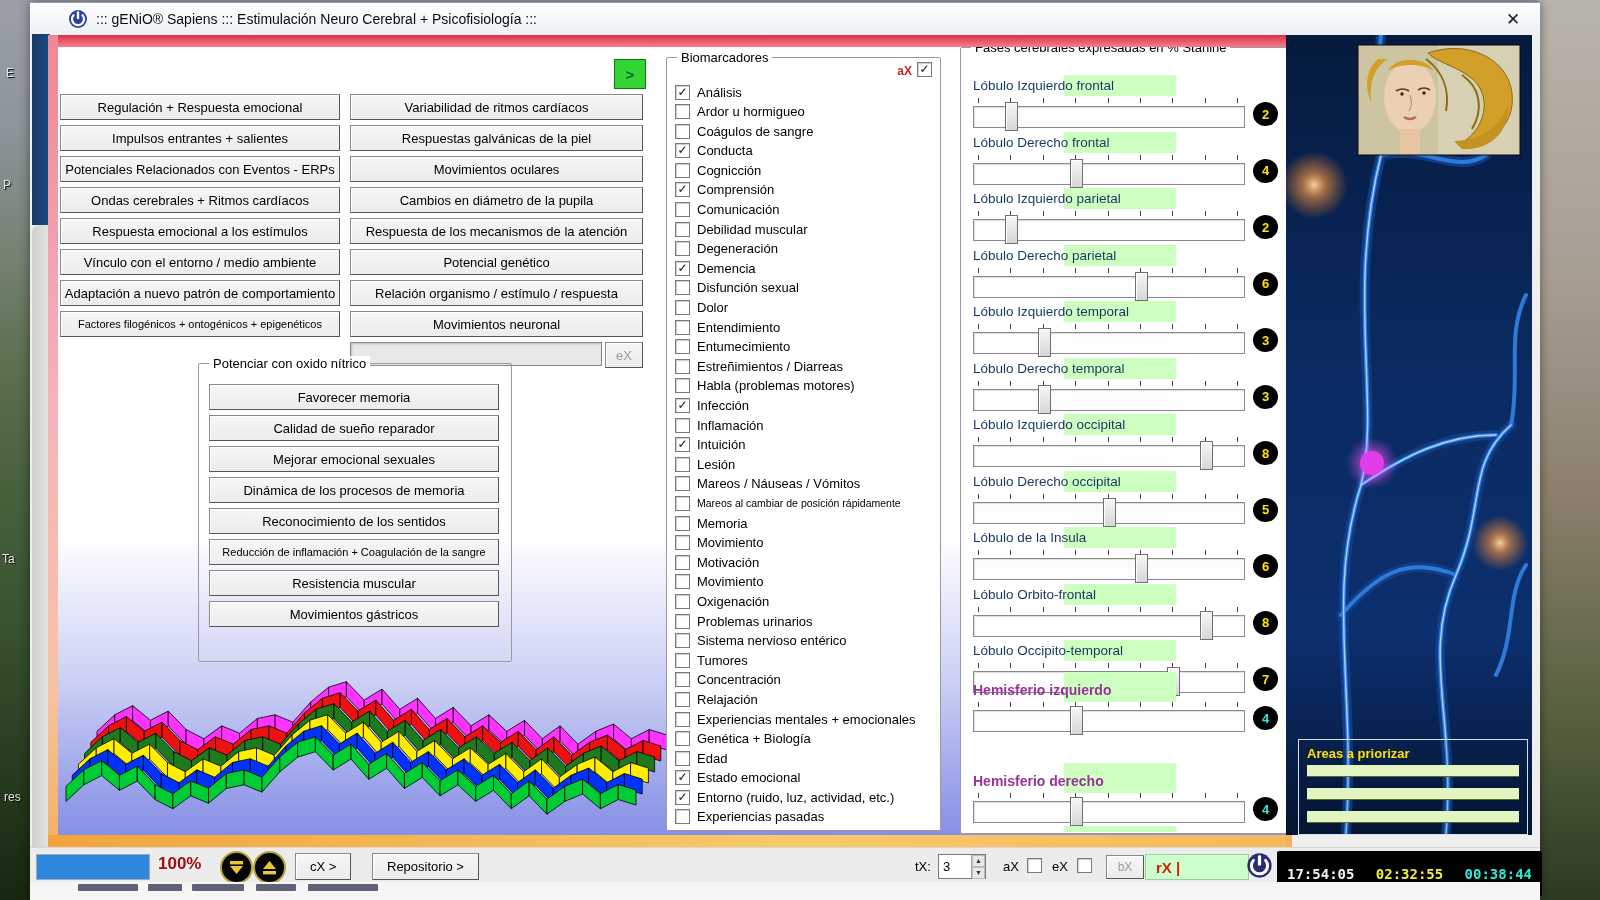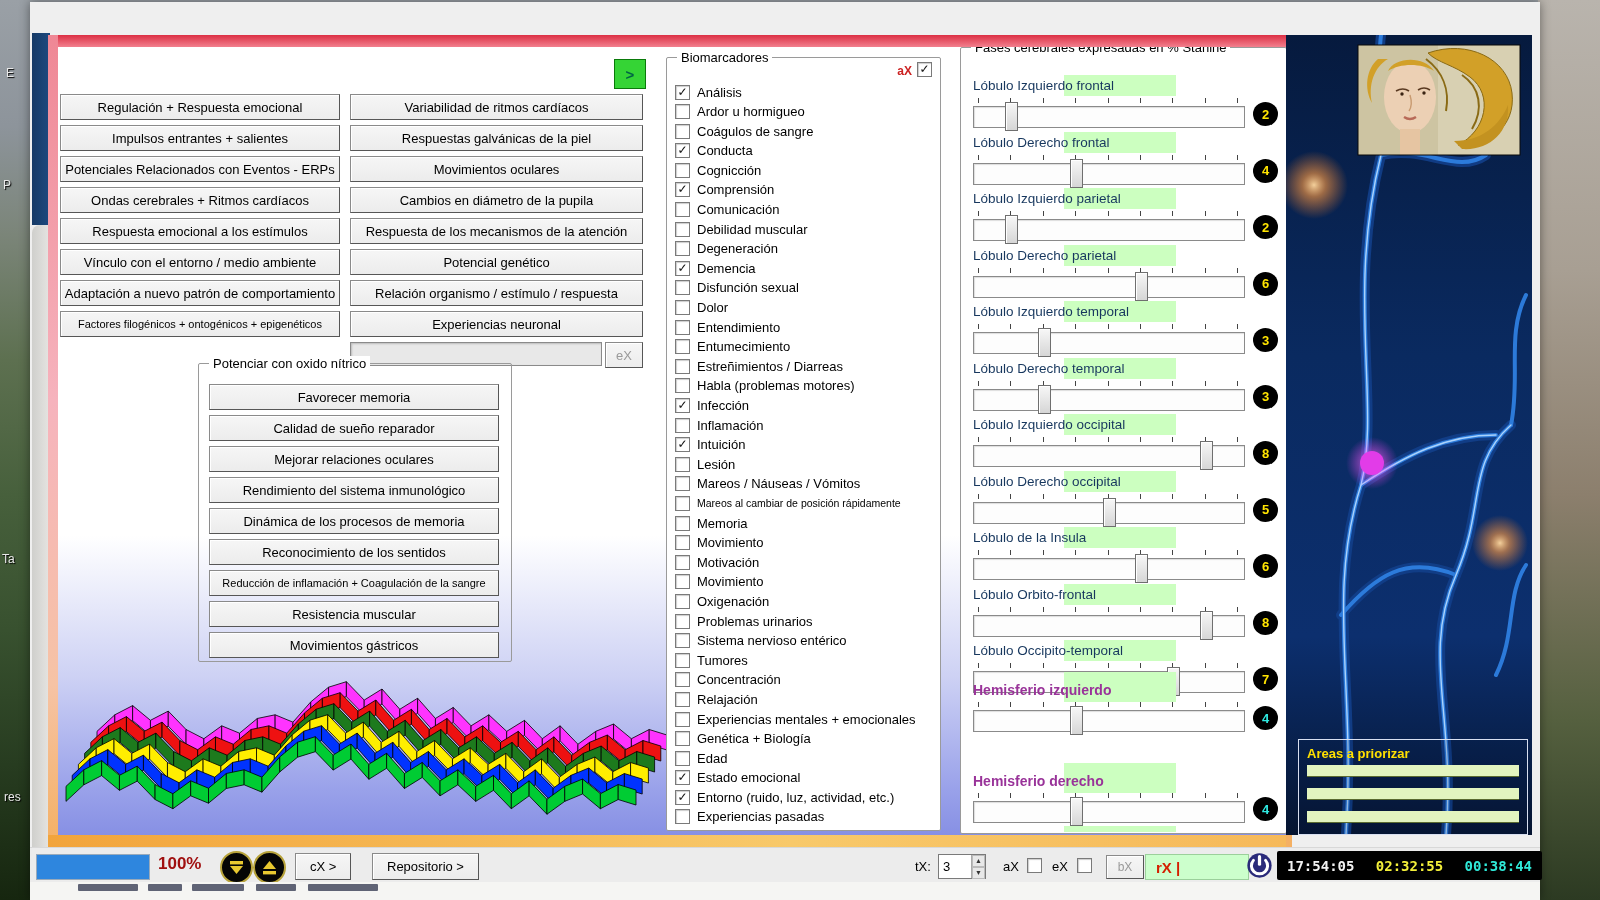--- a/index.html
+++ b/index.html
@@ -93,40 +93,51 @@
   .spin input{flex:1;border:0;outline:0;font-size:13px;padding-left:4px;width:26px;font-family:"Liberation Sans",sans-serif;}
   .spin .arrows{width:15px;display:flex;flex-direction:column;border-left:1px solid #aaa;}
   .spin .arrows div{flex:1;font-size:7px;line-height:10px;text-align:center;background:#e8e8e8;border:1px solid #bbb;color:#333;}
   .mini-label{position:absolute;top:11px;font-size:13px;color:#000;}
   .mini-cb{position:absolute;top:10px;}
   .bx-btn{position:absolute;left:1076px;top:7px;width:36px;height:22px;color:#9a9a9a;font-size:12px;}
   .rx-box{position:absolute;left:1115px;top:6px;width:92px;height:24px;background:#ccffcc;border:1px solid #9bd09b;
     display:flex;align-items:center;font-weight:bold;color:#d42000;font-size:15px;padding-left:10px;}
   .power-small{position:absolute;left:1216px;top:4px;}
   .time-panel{position:absolute;left:1247px;top:3px;width:245px;height:29px;background:#000;border-radius:2px;
-    display:flex;align-items:center;justify-content:space-between;padding:0 10px;
+    display:flex;align-items:center;justify-content:space-between;padding:8px 10px;
     font-family:"DejaVu Sans Mono",monospace;font-size:14px;font-weight:bold;}
   .t-white{color:#f2f2f2;} .t-yellow{color:#f3ef3a;text-align:center;} .t-cyan{color:#2fe9d8;}
   .under-strip{position:absolute;left:0;right:0;top:880px;height:18px;background:#f5f5f3;overflow:hidden;}
   .smudge{position:absolute;top:2px;height:7px;background:#3a3f55;border-radius:1px;opacity:.8;}
 </style>
 </head>
 <body>
 
 <div class="desktop"></div>
 <div class="desktop-right"></div>
 <div class="desk-frag" style="left:6px;top:66px;">E</div>
 <div class="desk-frag" style="left:3px;top:178px;">P</div>
 <div class="desk-frag" style="left:2px;top:552px;">Ta</div>
 <div class="desk-frag" style="left:4px;top:790px;">res</div>
 
 <div class="win">
   <div class="gutter-navy"></div>
   <div class="gutter-gray"></div>
 
+  <div class="titlebar">
+    <span style="margin-left:38px;display:flex;">
+      <svg width="20" height="20" viewBox="0 0 20 20">
+        <circle cx="10" cy="10" r="9" fill="#2e3f9e"></circle>
+        <path d="M10 3.5 V 9" stroke="#fff" stroke-width="2.4" stroke-linecap="round"></path>
+        <path d="M5.5 6.2 A 6 6 0 1 0 14.5 6.2" fill="none" stroke="#fff" stroke-width="2.2" stroke-linecap="round"></path>
+      </svg>
+    </span>
+    <span class="title-text">::: gENiO® Sapiens ::: Estimulación Neuro Cerebral + Psicofisiología :::</span>
+    <span class="close-x">✕</span>
+  </div>
 
   <div class="frame">
     <div class="frame-top"></div>
     <div class="frame-left"></div>
     <div class="frame-bottom"></div>
     <div class="frame-right"></div>
 
     <div class="content">
       <div class="go-btn">&gt;</div>
 
@@ -141,34 +152,33 @@
           <div class="btn95 small">Factores filogénicos + ontogénicos + epigenéticos</div>
         </div>
       <div class="col" id="stim-right">
         <div class="btn95">Variabilidad de ritmos cardíacos</div>
           <div class="btn95">Respuestas galvánicas de la piel</div>
           <div class="btn95">Movimientos oculares</div>
           <div class="btn95">Cambios en diámetro de la pupila</div>
           <div class="btn95">Respuesta de los mecanismos de la atención</div>
           <div class="btn95">Potencial genético</div>
           <div class="btn95">Relación organismo / estímulo / respuesta</div>
-          <div class="btn95">Experiencias neuronal</div>
+          <div class="btn95">Movimientos neuronal</div>
           <div id="progress-row">
           <div class="inset-bar"></div>
           <div class="btn95 btn-disabled">eX</div>
         </div>
       </div>
 
       <div class="groupbox" id="oxide-group">
         <div class="legend">Potenciar con oxido nítrico</div>
         <div id="oxide-col">
             <div class="btn95">Favorecer memoria</div>
             <div class="btn95">Calidad de sueño reparador</div>
-            <div class="btn95">Mejorar relaciones oculares</div>
-            <div class="btn95">Rendimiento del sistema inmunológico</div>
+            <div class="btn95">Mejorar emocional sexuales</div>
             <div class="btn95">Dinámica de los procesos de memoria</div>
             <div class="btn95">Reconocimiento de los sentidos</div>
             <div class="btn95 small">Reducción de inflamación + Coagulación de la sangre</div>
             <div class="btn95">Resistencia muscular</div>
             <div class="btn95">Movimientos gástricos</div>
           </div>
       </div>
 
       <svg id="ribbon-svg" width="610" height="162">
           <polygon points="39,56.36 56.8125,39.80000000000001 56.8125,54.80000000000001 39,71.36" fill="#ff33ff" stroke="#000" stroke-width="0.8"></polygon>

